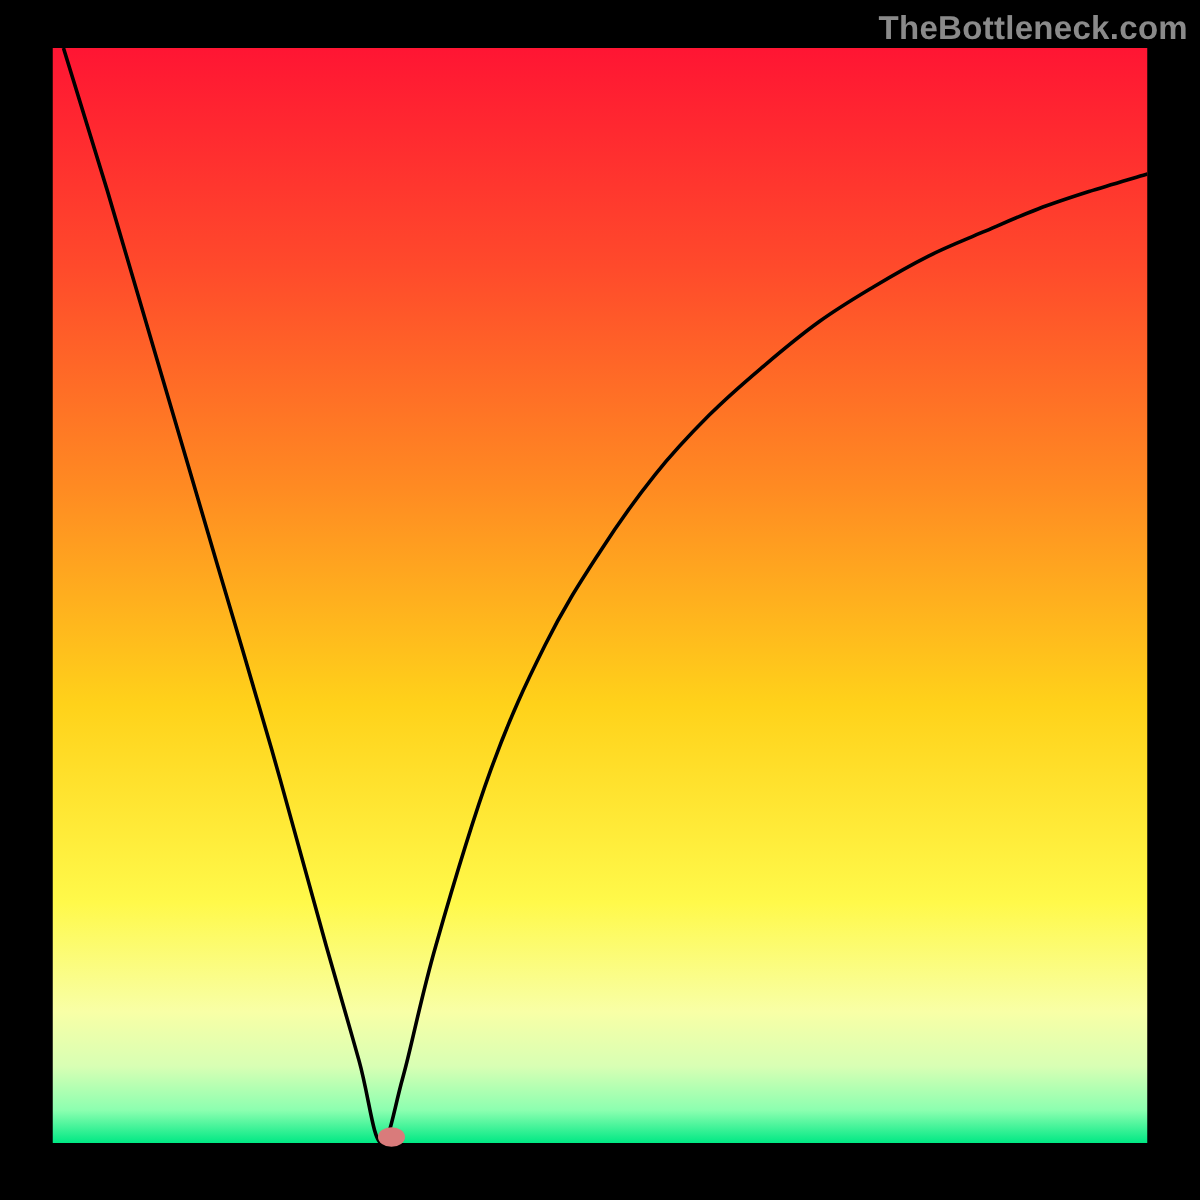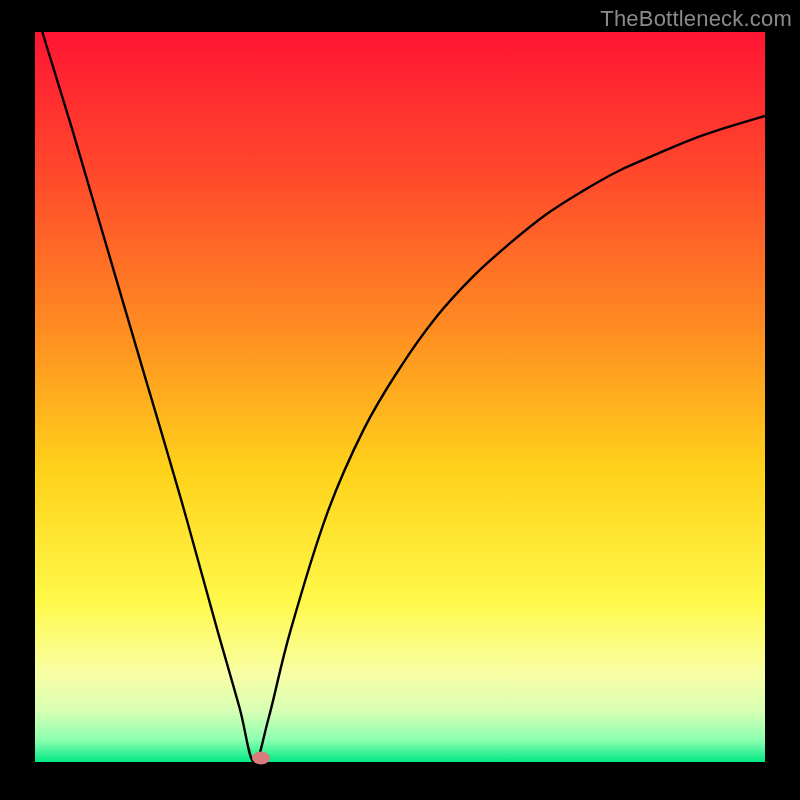--- a/index.html
+++ b/index.html
@@ -43,21 +43,21 @@
     width: 18px;
     height: 13px;
     border-radius: 50%;
     transform: translate(-50%, -50%);
   }
   .watermark {
     position: absolute;
     top: 6px;
     right: 8px;
     font-size: 22px;
-    font-weight: 400;
+    font-weight: 700;
     color: #8a8a8a;
     letter-spacing: 0.2px;
   }
 </style>
 </head>
 <body>
 
 <div class="stage">
 
   <div class="plot-area">

